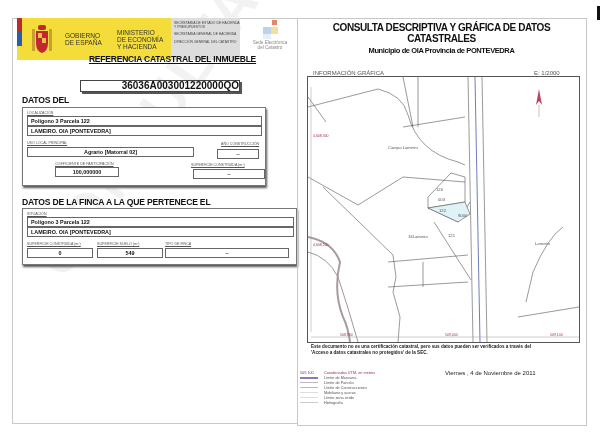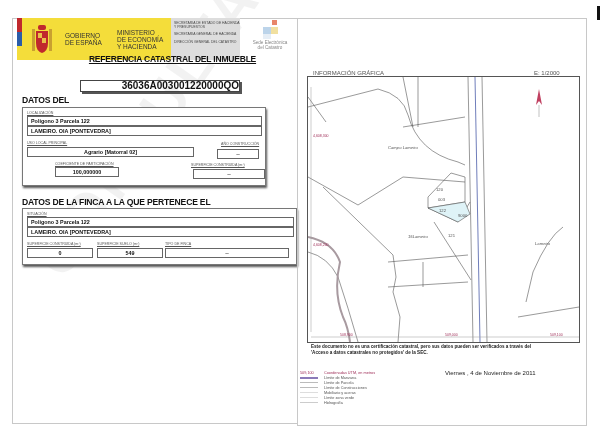--- a/index.html
+++ b/index.html
@@ -104,20 +104,22 @@
   <div class="abs lbl" style="left:4px;top:33px;">SUPERFICIE CONSTRUIDA (m²)</div>
   <div class="abs field center" style="left:4px;top:39px;width:64px;">0</div>
   <div class="abs lbl" style="left:74px;top:33px;">SUPERFICIE SUELO (m²)</div>
   <div class="abs field center" style="left:74px;top:39px;width:64px;">549</div>
   <div class="abs lbl" style="left:142px;top:33px;">TIPO DE FINCA</div>
   <div class="abs field center" style="left:142px;top:39px;width:122px;">--</div>
 </div>
 
 <div class="abs page-right"></div>
 <div class="abs" style="left:300px;top:22px;width:283px;text-align:center;font-family:'Liberation Sans Narrow','Liberation Sans',sans-serif;font-weight:bold;">
+  <div style="font-size:10px;letter-spacing:-0.4px;line-height:11px;">CONSULTA DESCRIPTIVA Y GRÁFICA DE DATOS CATASTRALES</div>
+  <div style="font-size:7.5px;letter-spacing:-0.4px;line-height:10px;margin-top:2px;">Municipio de OIA Provincia de PONTEVEDRA</div>
 </div>
 <div class="abs" style="left:313px;top:70px;font-size:6px;color:#555;text-decoration:underline;">INFORMACIÓN GRÁFICA</div>
 <div class="abs" style="left:534px;top:70px;font-size:6px;color:#555;text-decoration:underline;">E: 1/2000</div>
 
 <div class="abs map">
   <svg width="271" height="265" viewBox="0 0 271 265" style="position:absolute;left:0;top:0;">
     <g fill="none" stroke="#555" stroke-width="0.6">
       <path d="M0 20 L18 45"></path>
       <path d="M0 30 L70 12 Q95 18 100 38 Q110 75 150 85 L157 88"></path>
       <path d="M95 0 L105 50"></path>

